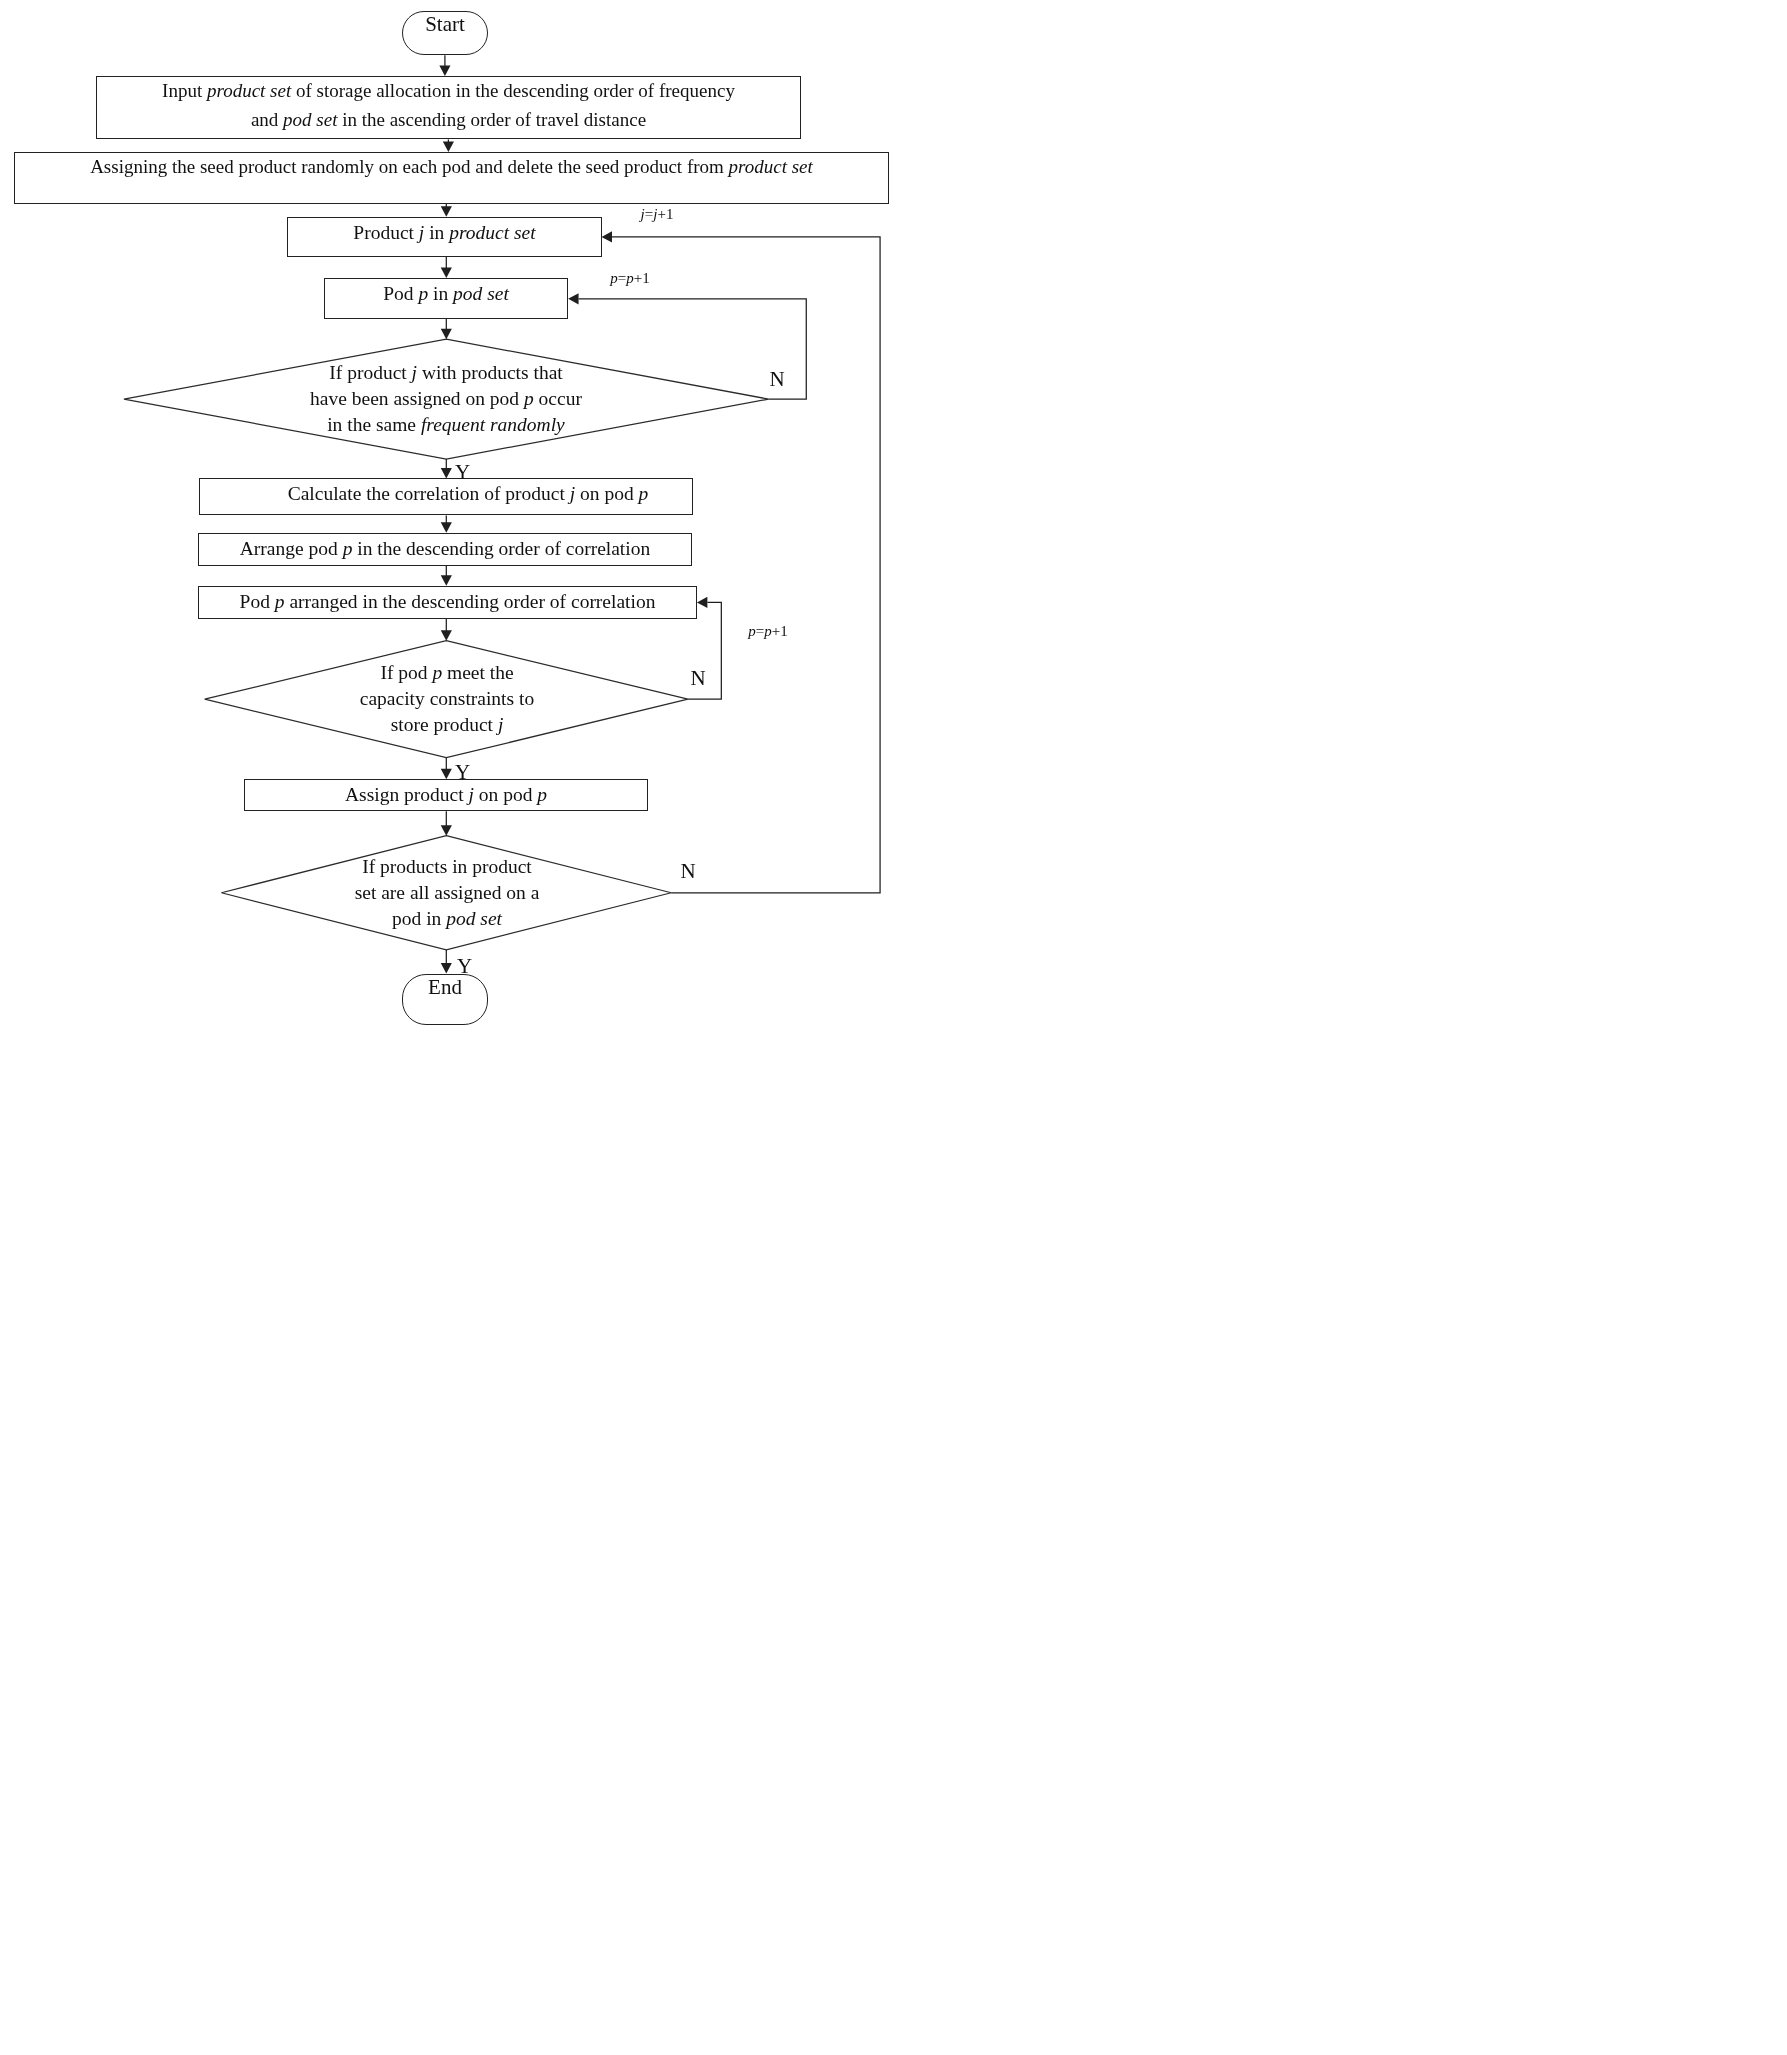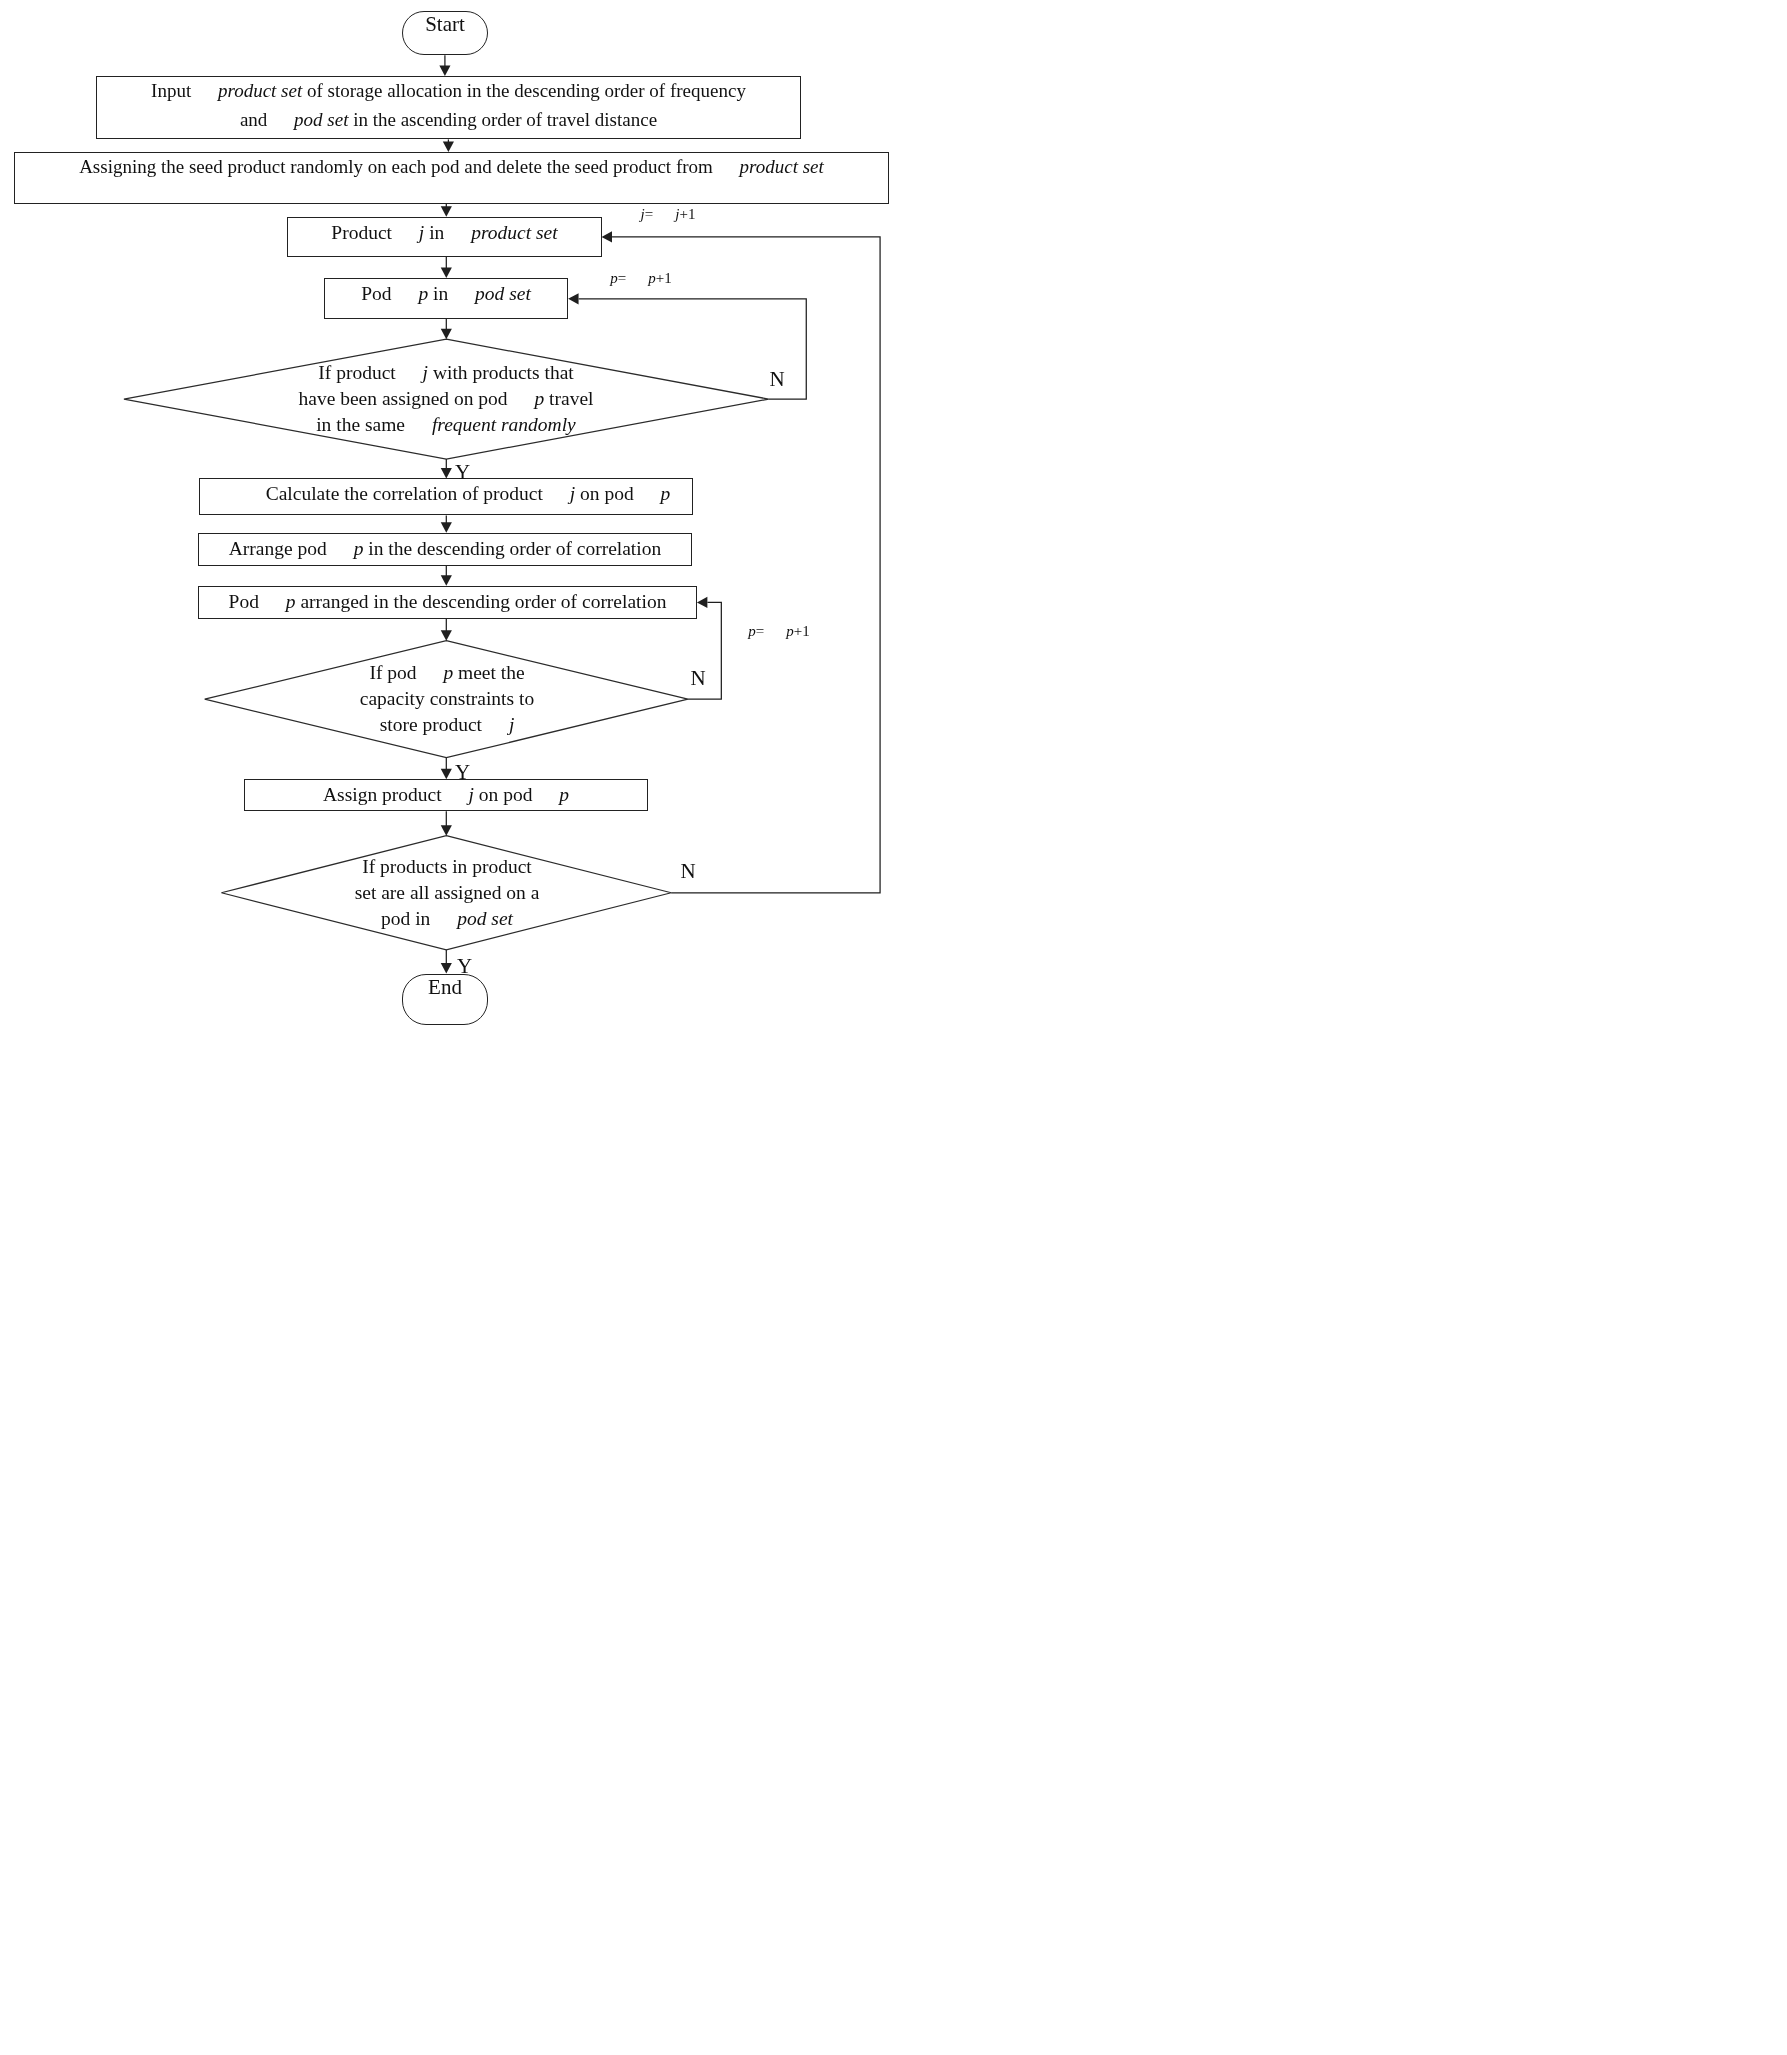--- a/index.html
+++ b/index.html
@@ -21,21 +21,21 @@
   .terminator{ border:1.5px solid #222222; border-radius:24px; font-size:21px; }
   .ntext { font-size:19.5px; line-height:1.5; }
   .ntext .line { white-space:nowrap; }
   .fs27 .ntext { font-size:19px; }
   .dtext {
     position:absolute; display:flex; flex-direction:column;
     align-items:center; justify-content:center; text-align:center;
     font-size:19.5px; line-height:1.34; background:transparent;
   }
   .dtext .line { white-space:nowrap; }
-  .it { font-style:italic;margin-left:22px; }
+  .it { font-style:italic; }
   .elabel { position:absolute; font-size:15px; white-space:nowrap; }
   .cx { transform:translateX(-50%); }
   .yn { font-size:21px; }
 </style>
 </head>
 <body>
 
 <div class="canvas">
 
   <svg class="layer" viewBox="0 0 1284 1476" width="894" height="1028">
@@ -157,21 +157,21 @@
   </div>
 
   <div class="node process" style="left:244px;top:779px;width:404px;height:32px;">
     <div class="ntext">
         <div class="line"><span>Assign product </span><span class="it">j</span><span> on pod </span><span class="it">p</span></div>
       </div>
   </div>
 
   <div class="dtext" style="left:279px;top:358px;width:334px;height:82px;font-family:Liberation Serif, serif;">
       <div class="line"><span>If product </span><span class="it">j</span><span> with products that</span></div>
-      <div class="line"><span>have been assigned on pod </span><span class="it">p</span><span> travel</span></div>
+      <div class="line"><span>have been assigned on pod </span><span class="it">p</span><span> occur</span></div>
       <div class="line"><span>in the same </span><span class="it">frequent randomly</span></div>
     </div>
 
   <div class="dtext" style="left:325px;top:660px;width:244px;height:78px;">
       <div class="line"><span>If pod </span><span class="it">p</span><span> meet the</span></div>
       <div class="line"><span>capacity constraints to</span></div>
       <div class="line"><span>store product </span><span class="it">j</span></div>
     </div>
 
   <div class="dtext" style="left:325px;top:854px;width:244px;height:78px;">

